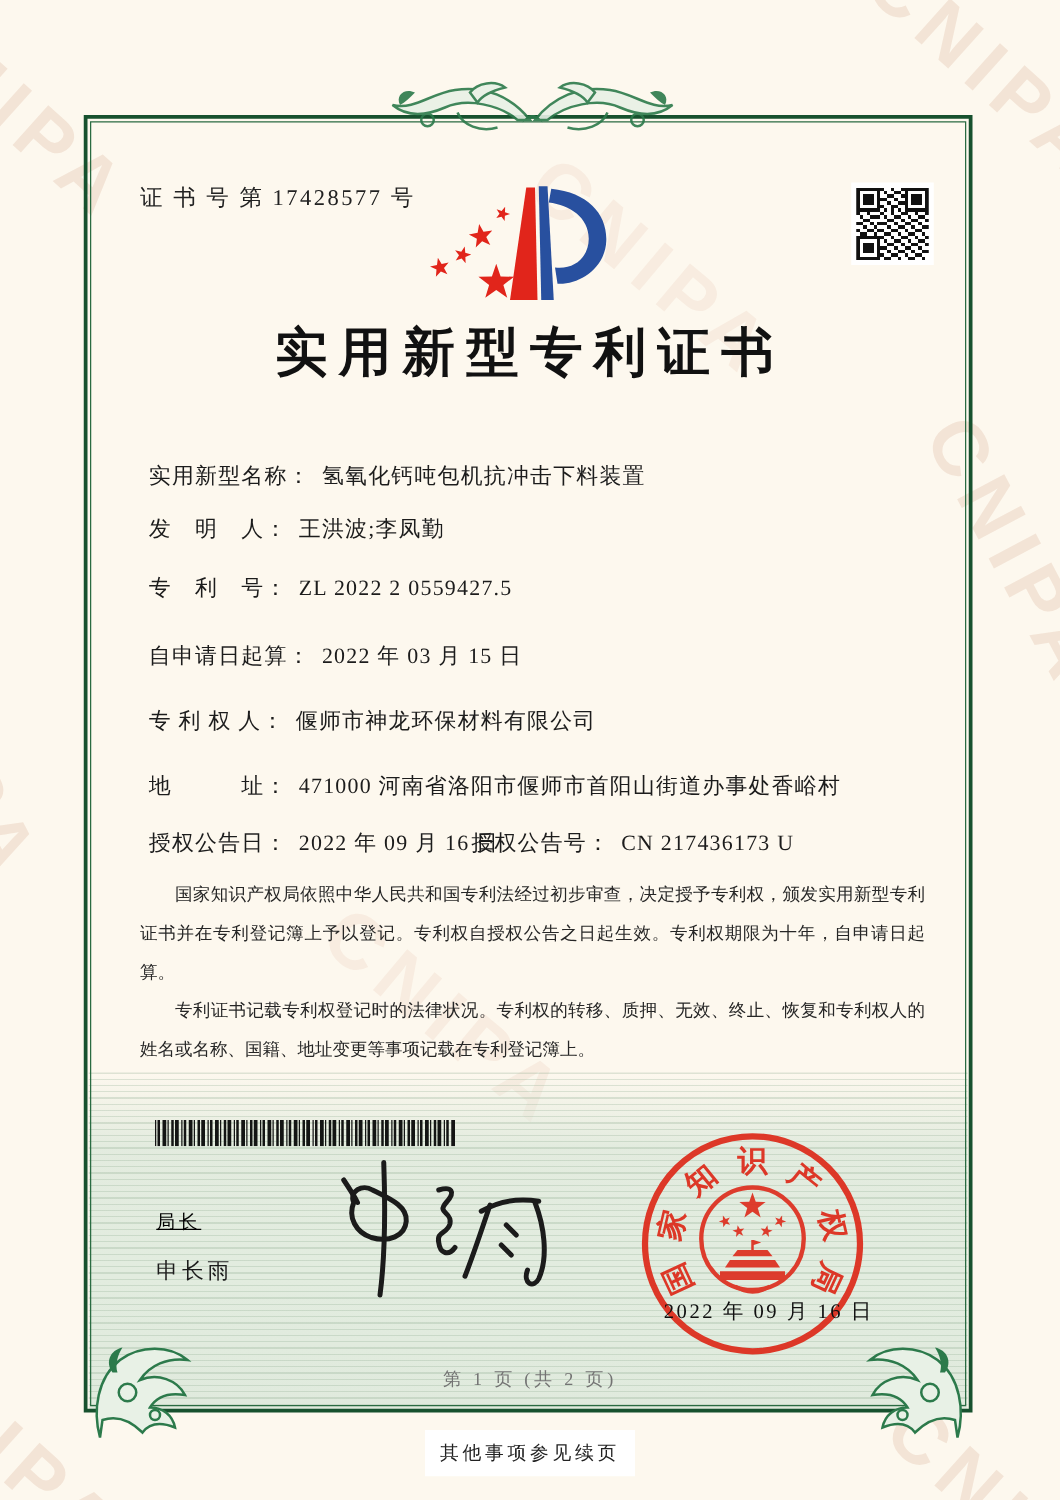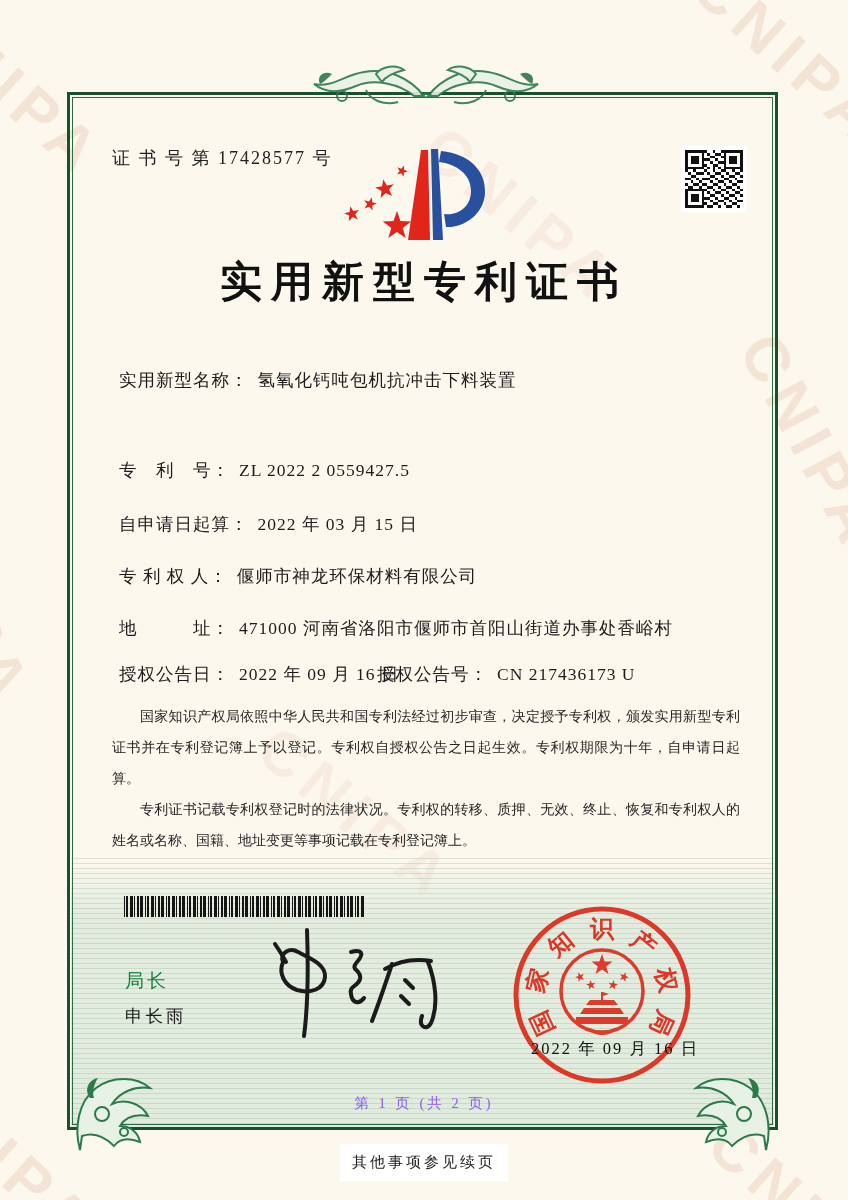--- a/index.html
+++ b/index.html
@@ -52,31 +52,31 @@
   .f-value { margin-left:9px; letter-spacing:1px; }
   .grant-pair2 { position:absolute; left:258px; }
   
   .paras {
     position:absolute; left:112px; top:701px; width:628px; z-index:3;
     font-size:14px; line-height:31px; color:#262626; text-align:justify;
   }
   .paras p { text-indent:2em; }
   
   .barcode { position:absolute; left:124px; top:896px; z-index:3; }
-  .director-label { position:absolute; left:125px; top:968px; font-size:19px; color:#15803d; z-index:3; letter-spacing:3px; }
+  .director-label { position:absolute; left:125px; top:968px; font-size:15px; color:#000000; z-index:3; letter-spacing:3px;text-decoration:underline; }
   .director-name  { position:absolute; left:125px; top:1004px; font-size:17.5px; color:#1c1c1c; z-index:3; letter-spacing:3px; }
   .signature { position:absolute; left:245px; top:924px; z-index:3; }
   .seal { position:absolute; left:508px; top:901px; z-index:3; }
   .seal-date {
     position:absolute; left:531px; top:1038px; z-index:5;
     font-size:16.5px; color:#101010; letter-spacing:2px; white-space:nowrap;
   }
   .page-info {
     position:absolute; left:0; right:0; top:1094px; z-index:3;
-    text-align:center; font-size:14.5px; color:#8b5cf6; letter-spacing:3px;
+    text-align:center; font-size:14.5px; color:#737373; letter-spacing:3px;
   }
   .footer-note {
     position:absolute; left:50%; top:1144px; transform:translateX(-50%); z-index:3;
     background:#ffffff; padding:9px 12px; font-size:15px; color:#222; letter-spacing:3px;
     white-space:nowrap;
   }
 </style>
 </head>
 <body>
 
@@ -376,20 +376,23 @@
     <path d="M87,16 L94,16 L96,106 L74,106 Z" fill="#e1251b"></path>
     <path d="M97,15 L104,15 L109,106 L99,106 Z" fill="#28509f"></path>
     <path d="M107,17 C137,20 152,38 151,59 C150,81 129,94 112,93 L110,80 C125,82 137,72 137,57 C137,40 122,30 105,28 Z" fill="#28509f"></path>
   </svg>
 
   <div class="title">实用新型专利证书</div>
 
   <div class="field-row" style="top:368px;">
     <span class="f-label">实用新型名称：</span><span class="f-value">氢氧化钙吨包机抗冲击下料装置</span>
   </div>
+  <div class="field-row" style="top:411px;">
+    <span class="f-label">发　明　人：</span><span class="f-value">王洪波;李凤勤</span>
+  </div>
   <div class="field-row" style="top:458px;">
     <span class="f-label">专　利　号：</span><span class="f-value">ZL 2022 2 0559427.5</span>
   </div>
   <div class="field-row" style="top:512px;">
     <span class="f-label">自申请日起算：</span><span class="f-value">2022 年 03 月 15 日</span>
   </div>
   <div class="field-row" style="top:564px;">
     <span class="f-label">专 利 权 人：</span><span class="f-value">偃师市神龙环保材料有限公司</span>
   </div>
   <div class="field-row" style="top:616px;">

